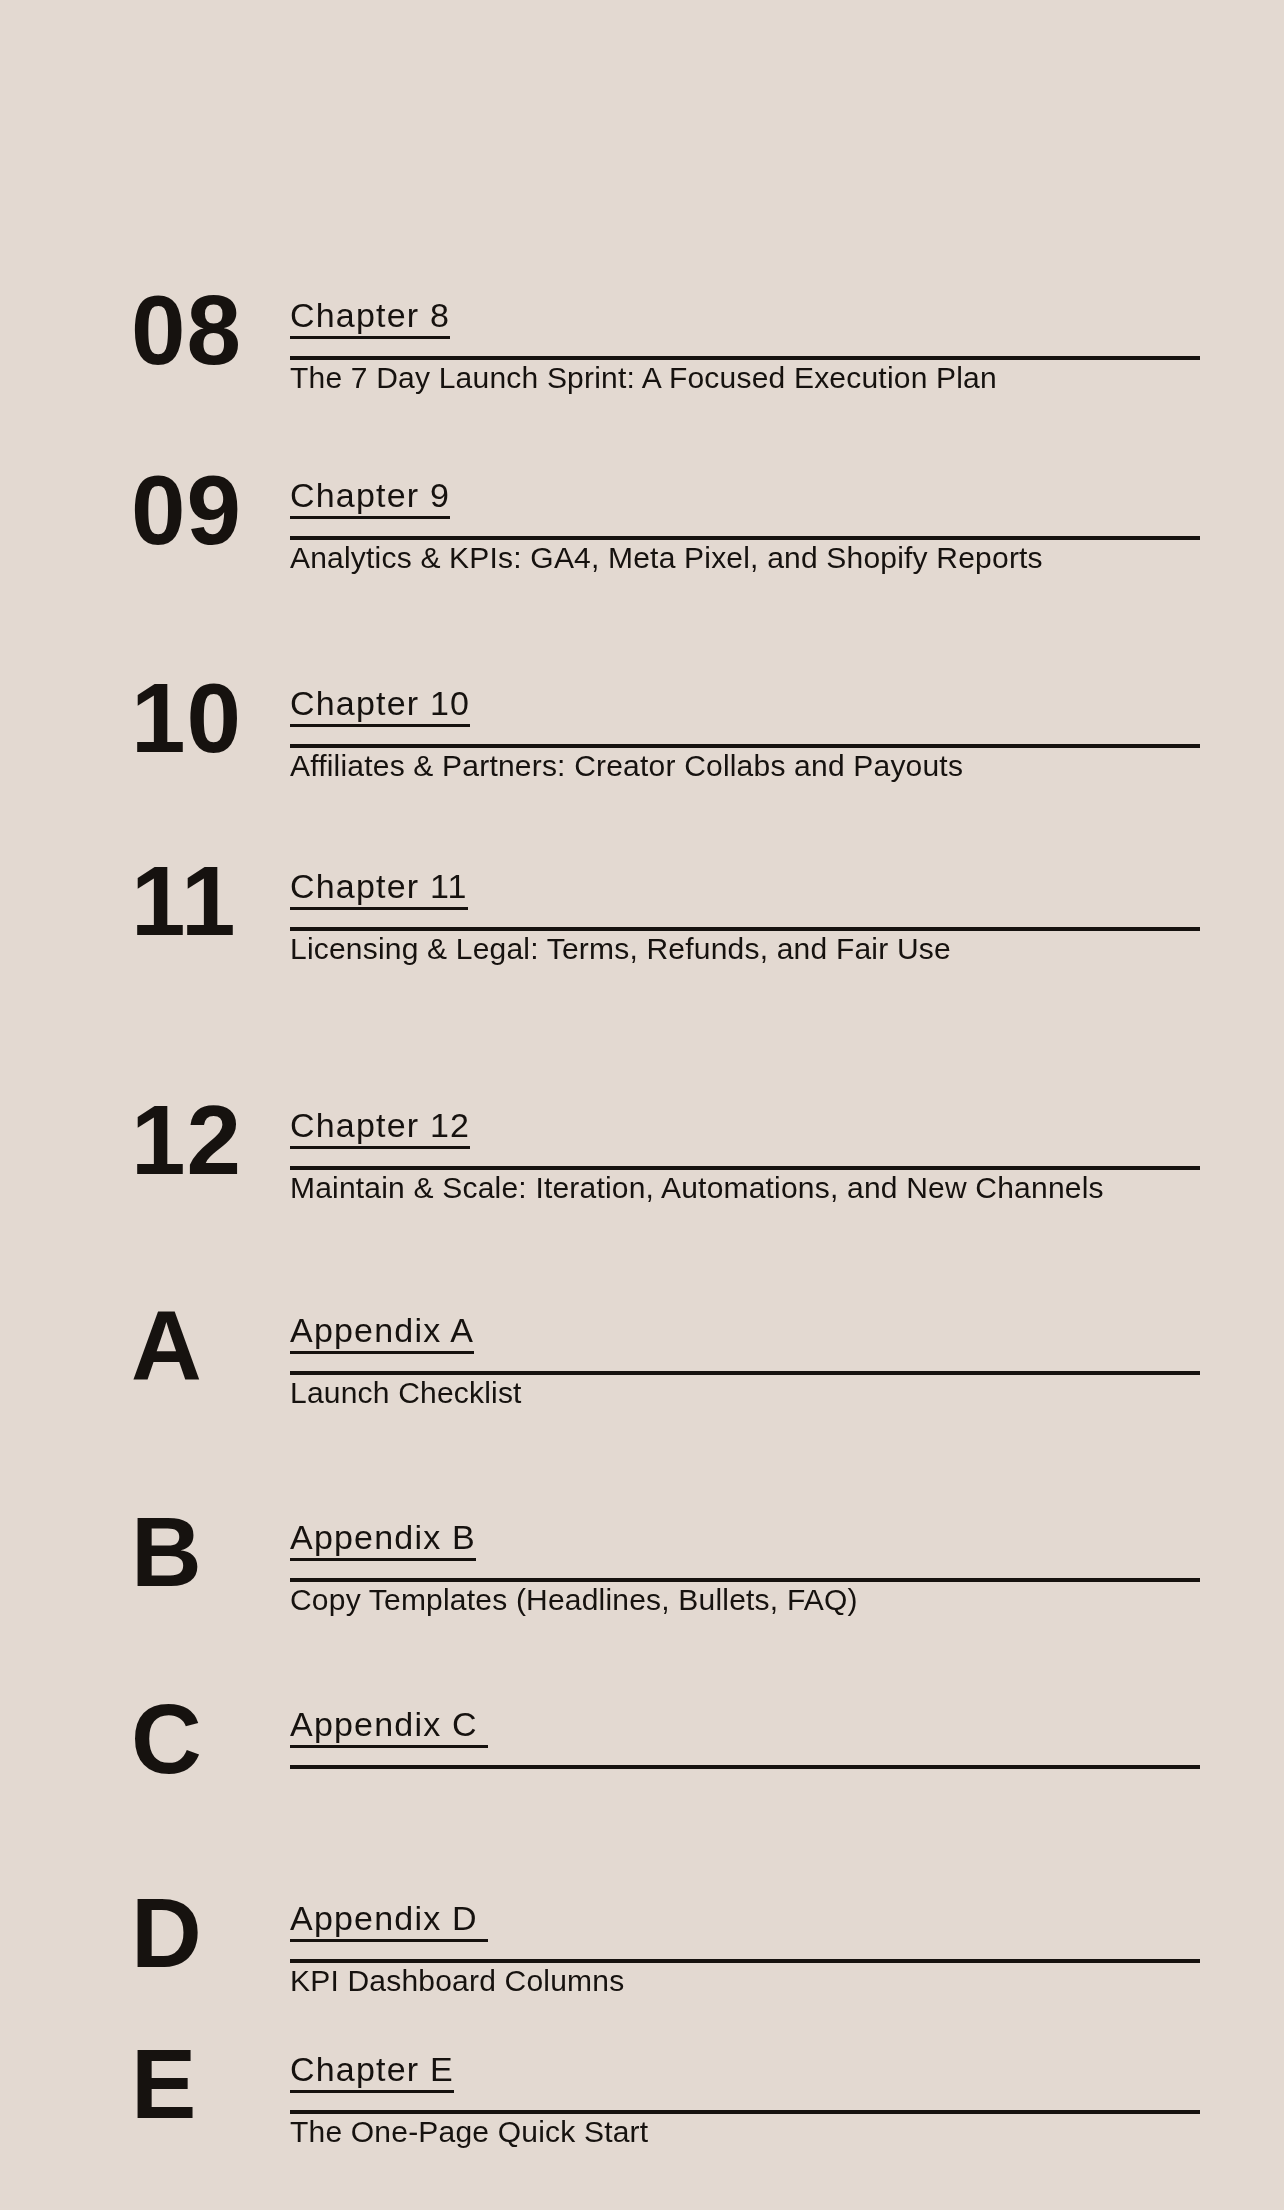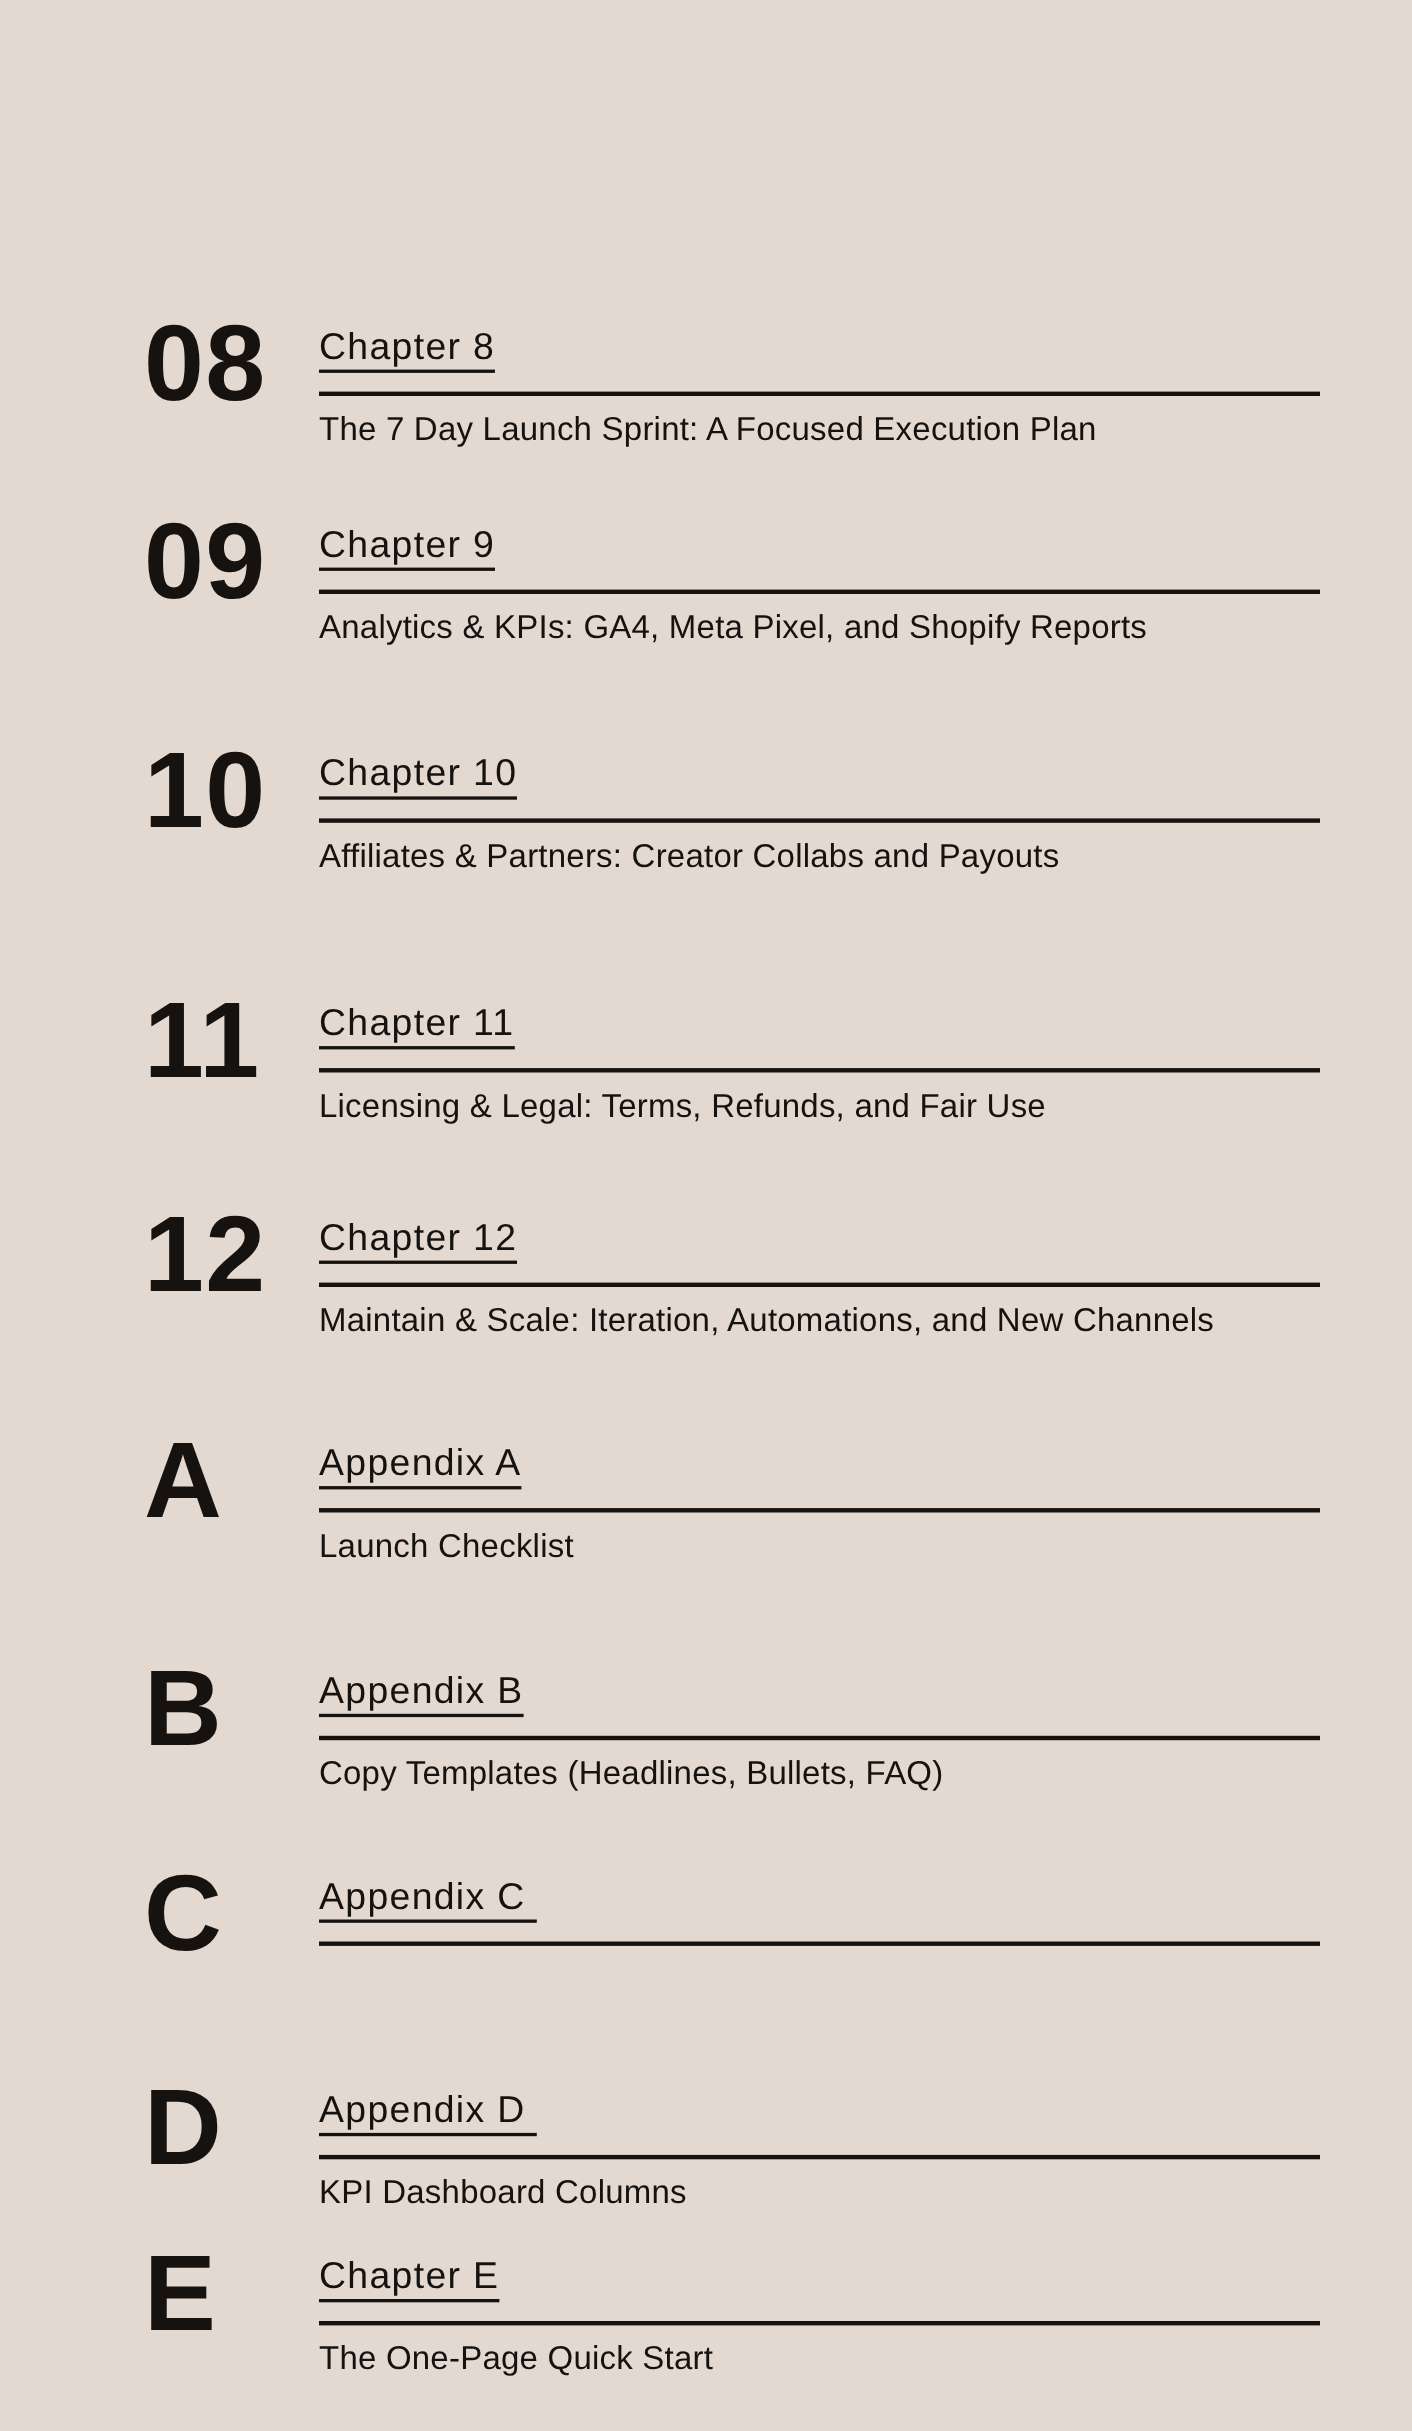--- a/index.html
+++ b/index.html
@@ -54,21 +54,20 @@
     cursor: pointer;
   }
   .rule {
     height: 4px;
     background: var(--page-ink, #16120f);
     margin-top: 17px;
   }
   .desc {
     font-size: 30px;
     line-height: 1.2;
-    margin-top: 13px;
     letter-spacing: 0.2px;
     white-space: nowrap;
   }
 </style>
 </head>
 <body>
 
 <div id="page">
 
   <section class="toc-row" style="top:281px">
@@ -91,21 +90,21 @@
 
   <section class="toc-row" style="top:669px">
     <div class="num">10</div>
     <div class="body">
       <div class="heading-line"><span class="heading">Chapter 10</span></div>
       <div class="rule"></div>
       <div class="desc">Affiliates &amp; Partners: Creator Collabs and Payouts</div>
     </div>
   </section>
 
-  <section class="toc-row" style="top:896px">
+  <section class="toc-row" style="top:852px">
     <div class="num">11</div>
     <div class="body">
       <div class="heading-line"><span class="heading">Chapter 11</span></div>
       <div class="rule"></div>
       <div class="desc">Licensing &amp; Legal: Terms, Refunds, and Fair Use</div>
     </div>
   </section>
 
   <section class="toc-row" style="top:1091px">
     <div class="num">12</div>

